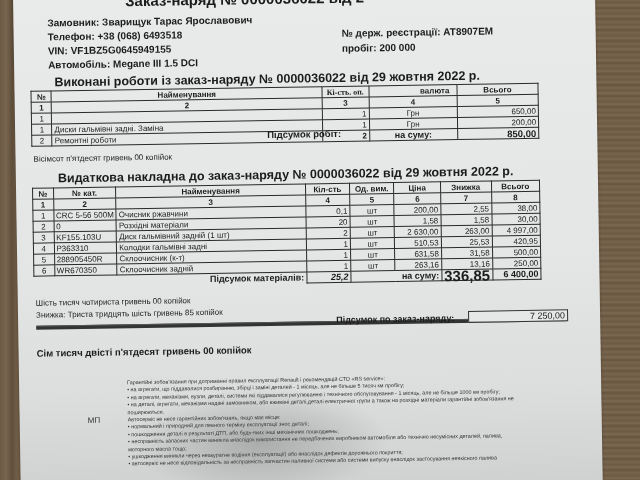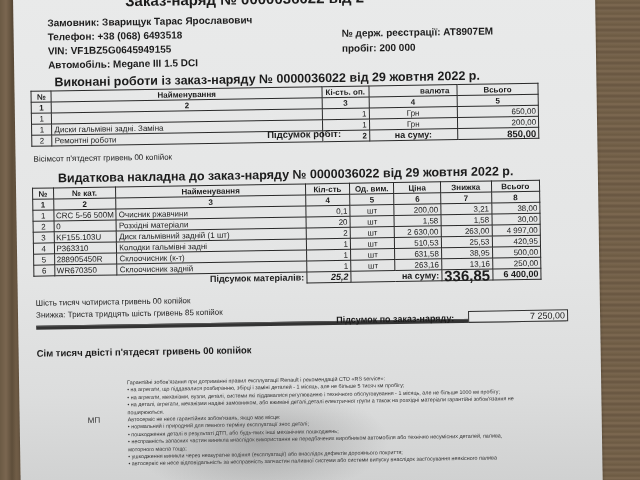--- a/index.html
+++ b/index.html
@@ -55,21 +55,21 @@
   <div class="abs info" style="left:328px;top:36px;">№ держ. реєстрації: AT8907EM</div>
   <div class="abs info" style="left:328px;top:51px;">пробіг: 200 000</div>
 
   <div class="abs sec-title" style="left:40px;top:80px;">Виконані роботи із заказ-наряду № 0000036022 від 29 жовтня 2022 р.</div>
 
   <table class="grid" style="left:16px;top:95px;width:508px;">
     <tbody>
         <tr>
       <td class="hdr" style="width:16px;">№</td>
       <td class="hdr" style="width:278px;">Найменування</td>
-      <td class="hdr" style="width:42px;">Кі-сть. оп.</td>
+      <td class="hdr" style="width:42px;font-family:Liberation Serif, serif;">Кі-сть. оп.</td>
       <td class="hdr" style="width:40px;padding-left:46px;">валюта</td>
       <td class="hdr" style="width:80px;">Всього</td>
     </tr>
     <tr>
       <td class="hdr">1</td>
       <td class="hdr">2</td>
       <td class="hdr">3</td>
       <td class="hdr">4</td>
       <td class="hdr">5</td>
     </tr>
@@ -124,21 +124,21 @@
       <td class="hdr">7</td>
       <td class="hdr">8</td>
     </tr>
     <tr>
       <td class="c">1</td>
       <td>CRC 5-56 500M</td>
       <td>Очисник ржавчини</td>
       <td class="r">0,1</td>
       <td class="c">шт</td>
       <td class="r">200,00</td>
-      <td class="r">3,21</td>
+      <td class="r">2,55</td>
       <td class="r">38,00</td>
     </tr>
     <tr>
       <td class="c">2</td>
       <td>0</td>
       <td>Розхідні матеріали</td>
       <td class="r">20</td>
       <td class="c">шт</td>
       <td class="r">1,58</td>
       <td class="r">1,58</td>
@@ -164,21 +164,21 @@
       <td class="r">25,53</td>
       <td class="r">420,95</td>
     </tr>
     <tr>
       <td class="c">5</td>
       <td>288905450R</td>
       <td>Склоочисник (к-т)</td>
       <td class="r">1</td>
       <td class="c">шт</td>
       <td class="r">631,58</td>
-      <td class="r">38,95</td>
+      <td class="r">31,58</td>
       <td class="r">500,00</td>
     </tr>
     <tr>
       <td class="c">6</td>
       <td>WR670350</td>
       <td>Склоочисник задній</td>
       <td class="r">1</td>
       <td class="c">шт</td>
       <td class="r">263,16</td>
       <td class="r">13,16</td>

